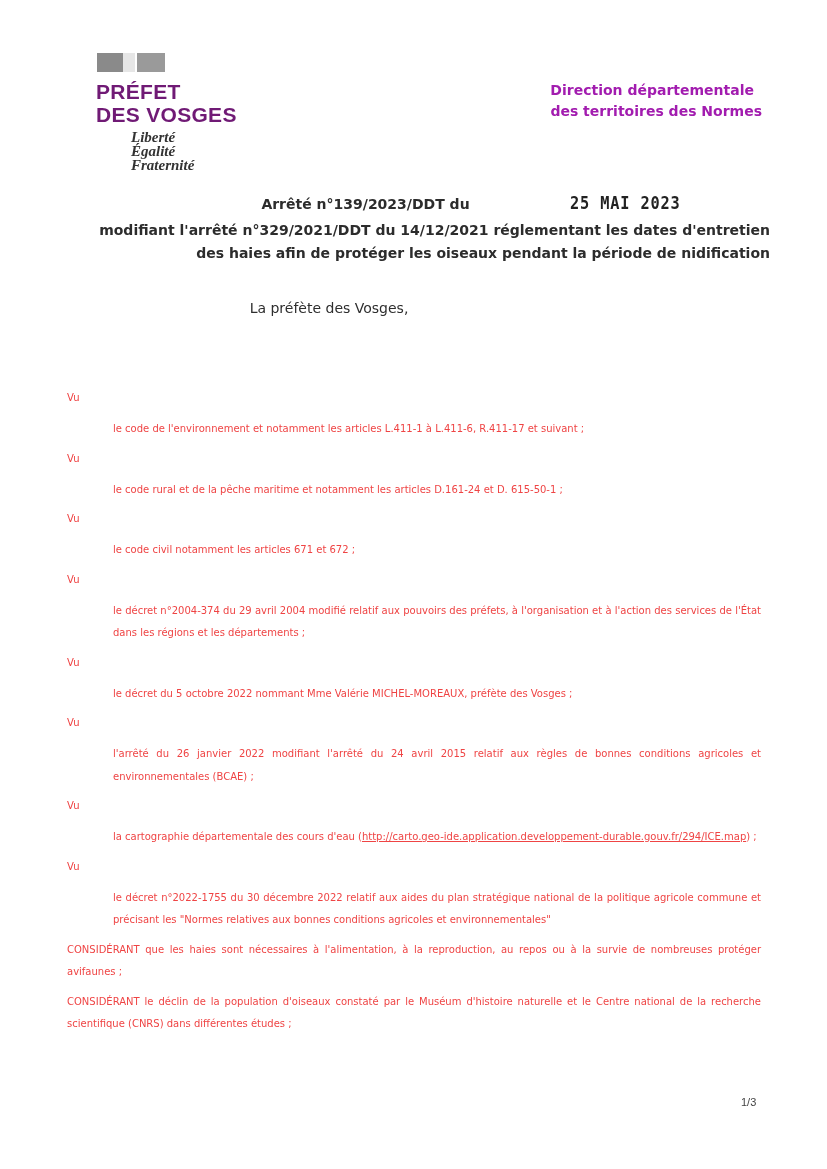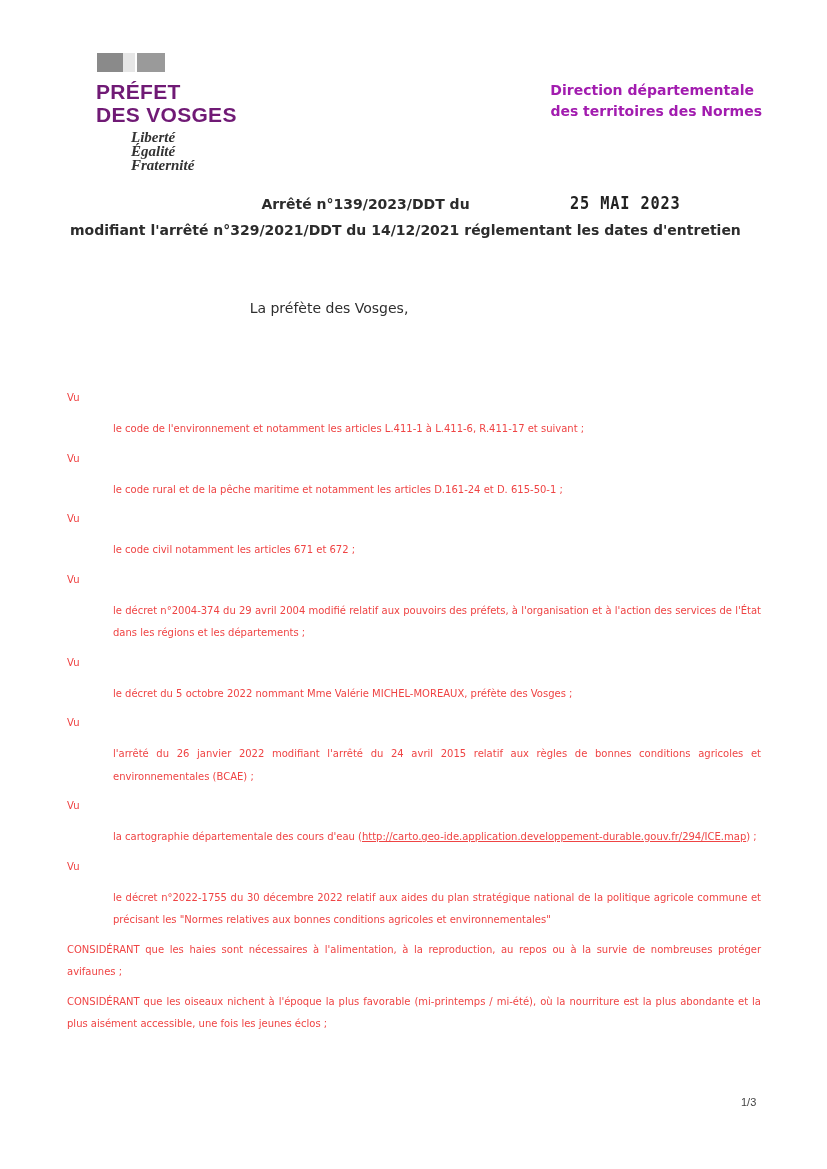--- a/index.html
+++ b/index.html
@@ -18,21 +18,21 @@
            font-size: 15px; line-height: 14px; color: #333; margin-left: 34px; }
 
   .direction { left: 520px; top: 80px; width: 242px; text-align: right; font-weight: bold;
                font-size: 14px; line-height: 21px; color: #a21caf; }
   .direction div:first-child { padding-right: 8px; }
 
   .title-line1 { left: 0; width: 827px; top: 196px; text-align: center; font-weight: bold; font-size: 14px; color:#2c2c2c; }
   .title-line1 .num { position: relative; left: -48px; }
   .stamp { left: 570px; top: 192px; font-family: "DejaVu Sans Mono", monospace; font-weight: bold; font-size: 18px;
            letter-spacing: 1px; color: #222; transform: scaleX(0.85); transform-origin: left; }
-  .title-sub { left: 70px; width: 700px; top: 219px; text-align: left; font-weight: bold; font-size: 14px;
+  .title-sub { left: 70px; width: 700px; top: 219px; text-align: right; font-weight: bold; font-size: 14px;
                line-height: 23px; color: #2c2c2c; }
 
   .preamble { left: 0; width: 678px; top: 298px; text-align: center; font-size: 14px; line-height: 21px; color:#2e2e2e; }
   .preamble div:first-child { padding-right: 20px; }
 
   .body { left: 67px; top: 387px; width: 694px; font-size: 10px; line-height: 22.5px; color: #ef4444; }
   .vu { display: flex; margin-bottom: 7px; }
   .vu .k { width: 46px; flex: none; }
   .vu .t { flex: 1; text-align: justify; margin-top: 31px; }
   .link { text-decoration: underline; }
@@ -62,20 +62,21 @@
   <div>Direction départementale</div>
   <div>des territoires des Normes</div>
 </div>
 
 <div class="abs title-line1">
   <span class="num">Arrêté n°139/2023/DDT du</span>
 </div>
 <div class="abs stamp">25 MAI 2023</div>
 <div class="abs title-sub">
   <div>modifiant l'arrêté n°329/2021/DDT du 14/12/2021 réglementant les dates d'entretien</div>
+  <div>des haies afin de protéger les oiseaux pendant la période de nidification</div>
 </div>
 
 <div class="abs preamble">
   <div>La préfète des Vosges,</div>
 </div>
 
 <div class="abs body">
   <div class="vu">
     <span class="k">Vu</span>
     <span class="t">le code de l'environnement et notamment les articles L.411-1 à L.411-6, R.411-17 et suivant ;</span>
@@ -106,17 +107,17 @@
   </div>
   <div class="vu">
     <span class="k">Vu</span>
     <span class="t">le décret n°2022-1755 du 30 décembre 2022 relatif aux aides du plan stratégique national de la politique agricole commune et précisant les "Normes relatives aux bonnes conditions agricoles et environnementales"</span>
   </div>
 
   <div class="cons">
     <b>CONSIDÉRANT</b><span> que les haies sont nécessaires à l'alimentation, à la reproduction, au repos ou à la survie de nombreuses protéger avifaunes ;</span>
   </div>
   <div class="cons">
-    <b>CONSIDÉRANT</b><span> que les oiseaux nichent à l'époque la plus favorable (mi-printemps / mi-été), où la nourriture est la plus abondante et la plus aisément accessible, une fois les jeunes éclos ;</span>
+    <b>CONSIDÉRANT</b><span> le déclin de la population d'oiseaux constaté par le Muséum d'histoire naturelle et le Centre national de la recherche scientifique (CNRS) dans différentes études ;</span>
   </div>
 </div>
 
 <div class="abs page-num">1/3</div>
 
 </body></html>

